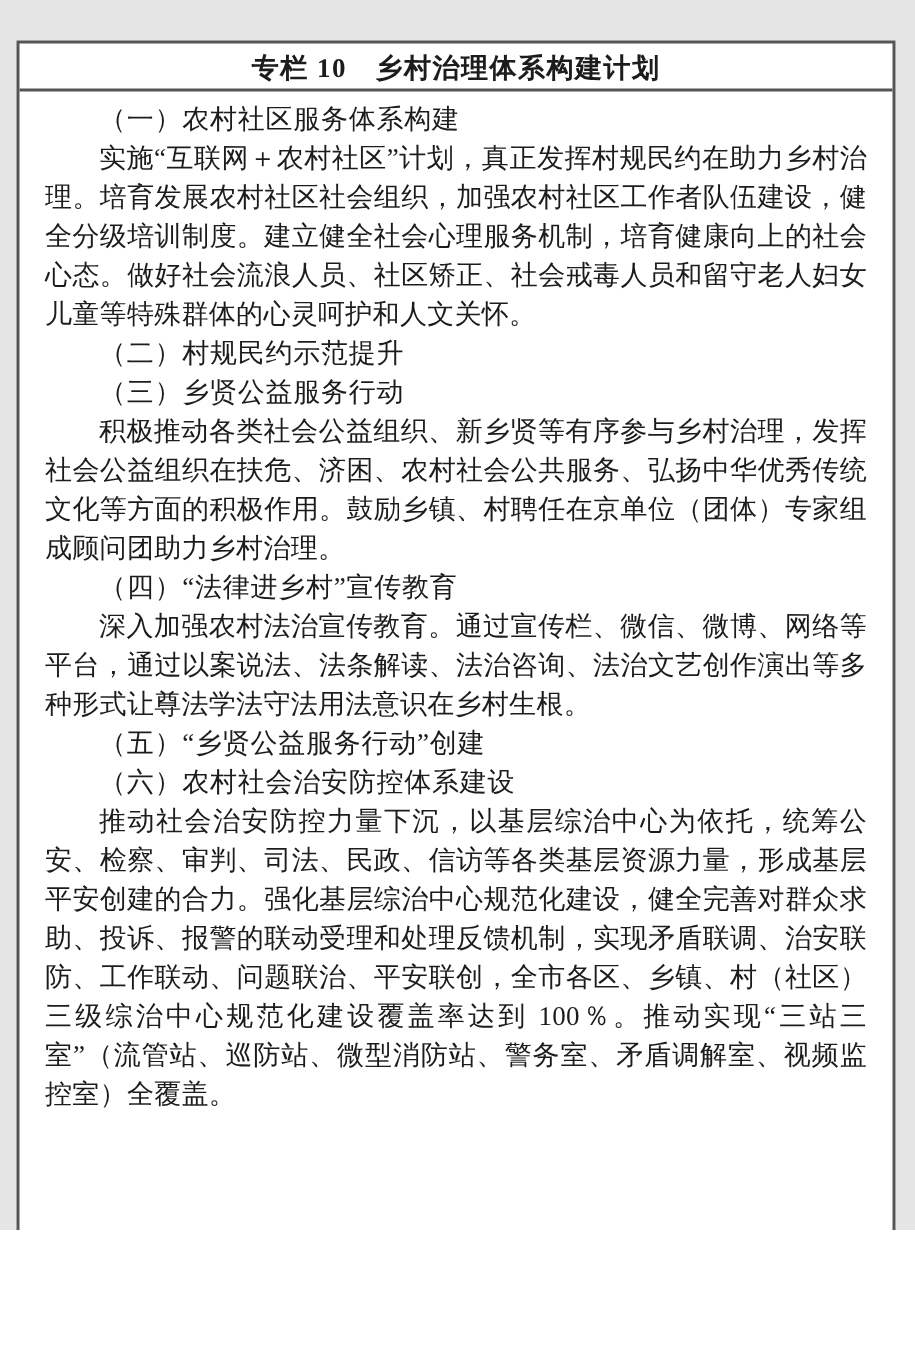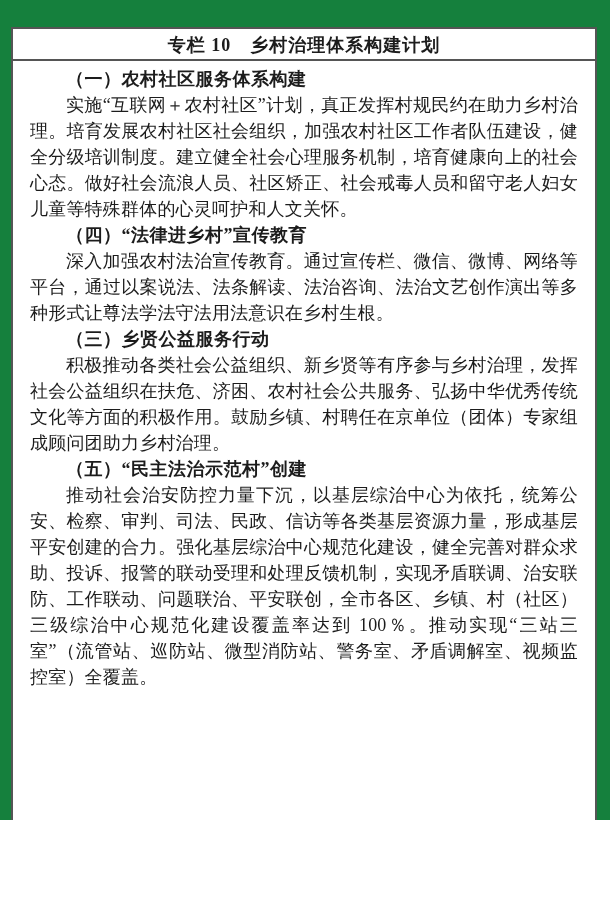--- a/index.html
+++ b/index.html
@@ -9,21 +9,21 @@
     height: 900px;
     background: #ffffff;
     font-family: "Liberation Serif", "DejaVu Serif", serif;
     color: #1c1c1c;
   }
 
   .page {
     position: relative;
     width: 610px;
     height: 820px;
-    background: #15803d;
+    background: #e5e5e5;
     overflow: hidden;
   }
 
   .panel-box {
     position: absolute;
     left: 11px;
     top: 27px;
     width: 586px;
     height: 837px;
     border: 2px solid #555555;
@@ -42,21 +42,21 @@
   }
 
   .panel-content {
     padding: 5px 17px 4px 17px;
     font-size: 18px;
     line-height: 26px;
   }
 
   .section-heading {
     text-indent: 2em;
-    font-weight: bold;
+    font-weight: normal;
     letter-spacing: 0.5px;
   }
 
   .section-body {
     text-indent: 2em;
     text-align: justify;
     text-justify: inter-character;
     letter-spacing: 0.2px;
   }
 </style>
@@ -69,35 +69,37 @@
     <div class="panel-title">专栏 10　乡村治理体系构建计划</div>
 
     <div class="panel-content">
 
       <div>
         <p class="section-heading">（一）农村社区服务体系构建</p>
         <p class="section-body">实施“互联网＋农村社区”计划，真正发挥村规民约在助力乡村治理。培育发展农村社区社会组织，加强农村社区工作者队伍建设，健全分级培训制度。建立健全社会心理服务机制，培育健康向上的社会心态。做好社会流浪人员、社区矫正、社会戒毒人员和留守老人妇女儿童等特殊群体的心灵呵护和人文关怀。</p>
       </div>
 
       <div>
+        <p class="section-heading">（二）村规民约示范提升</p>
+      </div>
+
+      <div>
+        <p class="section-heading">（三）乡贤公益服务行动</p>
+        <p class="section-body">积极推动各类社会公益组织、新乡贤等有序参与乡村治理，发挥社会公益组织在扶危、济困、农村社会公共服务、弘扬中华优秀传统文化等方面的积极作用。鼓励乡镇、村聘任在京单位（团体）专家组成顾问团助力乡村治理。</p>
       </div>
 
       <div>
         <p class="section-heading">（四）“法律进乡村”宣传教育</p>
         <p class="section-body">深入加强农村法治宣传教育。通过宣传栏、微信、微博、网络等平台，通过以案说法、法条解读、法治咨询、法治文艺创作演出等多种形式让尊法学法守法用法意识在乡村生根。</p>
       </div>
 
       <div>
-        <p class="section-heading">（三）乡贤公益服务行动</p>
-        <p class="section-body">积极推动各类社会公益组织、新乡贤等有序参与乡村治理，发挥社会公益组织在扶危、济困、农村社会公共服务、弘扬中华优秀传统文化等方面的积极作用。鼓励乡镇、村聘任在京单位（团体）专家组成顾问团助力乡村治理。</p>
+        <p class="section-heading">（五）“乡贤公益服务行动”创建</p>
       </div>
 
       <div>
-        <p class="section-heading">（五）“民主法治示范村”创建</p>
-      </div>
-
-      <div>
+        <p class="section-heading">（六）农村社会治安防控体系建设</p>
         <p class="section-body">推动社会治安防控力量下沉，以基层综治中心为依托，统筹公安、检察、审判、司法、民政、信访等各类基层资源力量，形成基层平安创建的合力。强化基层综治中心规范化建设，健全完善对群众求助、投诉、报警的联动受理和处理反馈机制，实现矛盾联调、治安联防、工作联动、问题联治、平安联创，全市各区、乡镇、村（社区）三级综治中心规范化建设覆盖率达到 100％。推动实现“三站三室”（流管站、巡防站、微型消防站、警务室、矛盾调解室、视频监控室）全覆盖。</p>
       </div>
 
     </div>
   </div>
 </div>
 
 </body></html>

